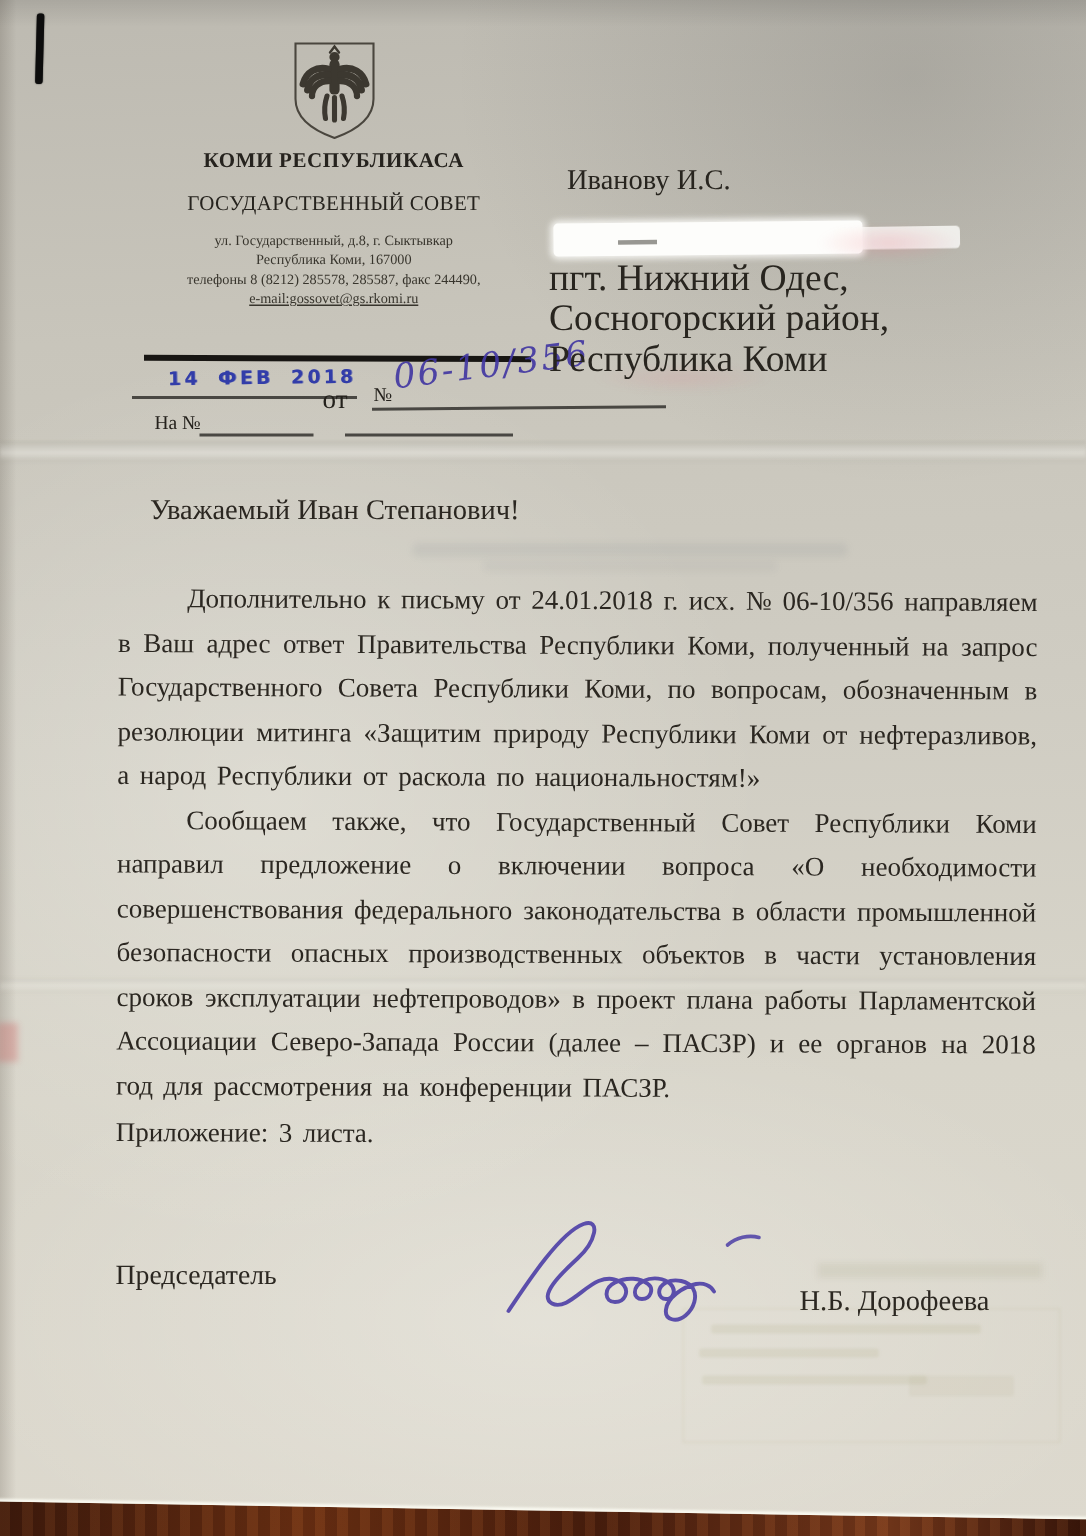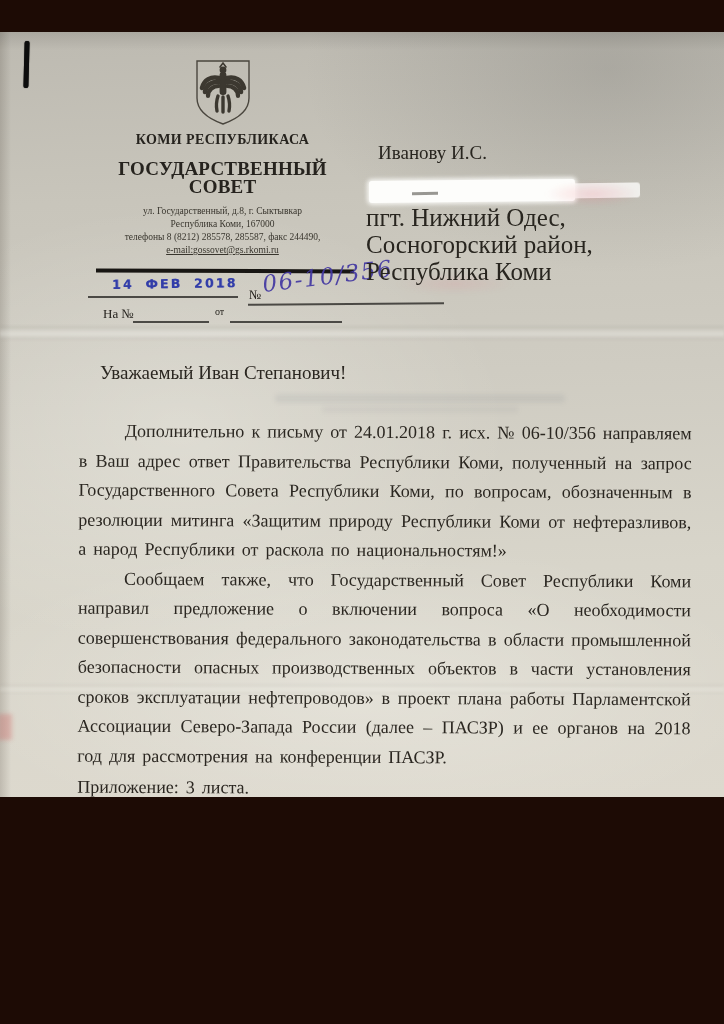--- a/index.html
+++ b/index.html
@@ -1,17 +1,17 @@
 <!DOCTYPE html>
 <html><head>
 <meta charset="utf-8">
 <style>
   html,body{margin:0;padding:0;background:#1d0b05;}
-  .scene{position:relative;width:724px;height:765px;overflow:hidden;
-         font-family:"Liberation Serif",serif;margin-top:32px;}
+  .scene{position:relative;width:724px;height:1024px;overflow:hidden;
+         font-family:"Liberation Serif",serif;}
   
   .desk{position:absolute;inset:0;
     background:linear-gradient(90deg,#3f1a0c 0%,#6b2f12 28%,#4a1e0d 55%,#76381b 82%,#3a160a 100%);}
   .desk-grain{position:absolute;inset:0;
     background:repeating-linear-gradient(90deg,rgba(255,170,90,.07) 0 7px,rgba(0,0,0,.08) 7px 15px);}
   
   .paper{position:absolute;inset:0;
     clip-path:polygon(0 0,100% 0,100% 1013px,0 1001px);
     background:
       linear-gradient(to bottom,rgba(0,0,0,.10),rgba(0,0,0,0) 18px),
@@ -28,39 +28,39 @@
     filter:blur(1px);}
   .crease-b{position:absolute;left:0;top:652px;width:100%;height:10px;
     background:linear-gradient(to bottom,rgba(115,110,100,.07),rgba(255,255,252,.18) 55%,rgba(115,110,100,.05));
     filter:blur(1.2px);}
   .pen-mark{position:absolute;left:24px;top:9px;width:5px;height:47px;background:#0d0d0d;
     border-radius:2px;transform:rotate(1.5deg);box-shadow:0 0 1px rgba(0,0,0,.8);}
   
   .letterhead{position:absolute;left:115px;top:26px;width:215px;text-align:center;color:#26231e;}
   .lh-emblem{display:block;margin:0 auto 6px;}
   .lh-komi{font-weight:bold;font-size:14px;line-height:16px;letter-spacing:.4px;}
-  .lh-ru1{font-weight:bold;font-size:19px;line-height:18px;margin-top:12px;letter-spacing:.2px;}
+  .lh-ru1{font-weight:normal;font-size:14px;line-height:18px;margin-top:12px;letter-spacing:.2px;}
   .lh-ru2{font-weight:bold;font-size:13.5px;line-height:15px;letter-spacing:1px;}
   .lh-addr{font-size:9.5px;line-height:13px;margin-top:9px;color:#38352d;}
   .lh-email{text-decoration:underline;}
   .rule{position:absolute;left:96px;top:237px;width:258px;height:3.5px;background:#181613;transform:rotate(.2deg);}
   
   .stamp-date{position:absolute;left:112px;top:244px;font-family:"DejaVu Sans",sans-serif;
     font-weight:bold;font-size:12.5px;color:#2a36a8;letter-spacing:2.2px;word-spacing:5px;
     transform:rotate(-.8deg);opacity:.95;text-shadow:.6px 0 .4px rgba(42,54,168,.55);}
   .uline{position:absolute;height:1.5px;background:rgba(30,28,25,.75);}
   .u-stamp{left:88px;top:264px;width:150px;}
   .u-num{left:248px;top:271px;width:196px;transform:rotate(-.5deg);}
   .u-na1{left:133px;top:289px;width:76px;}
   .u-na2{left:230px;top:289px;width:112px;}
   .num-label{position:absolute;left:249px;top:255px;font-size:13px;color:#24211c;}
   .num-hand{position:absolute;left:262px;top:233px;font-style:italic;font-size:23px;line-height:1;
     font-family:"DejaVu Serif",serif;color:#4338a2;transform:rotate(-7deg);letter-spacing:1.5px;opacity:.92;}
   .na-label{position:absolute;left:103px;top:274px;font-size:13px;color:#24211c;}
-  .ot-label{position:absolute;left:215px;top:274px;font-size:10px;color:#24211c;}
+  .ot-label{position:absolute;left:215px;top:256px;font-size:18px;color:#24211c;}
   
   .recipient-name{position:absolute;left:378px;top:110px;font-size:19px;color:#28251f;}
   .redaction{position:absolute;left:369px;top:148px;width:206px;height:22px;background:#fdfdfb;
     border-radius:3px;transform:rotate(-.6deg);box-shadow:0 0 4px 2px rgba(253,253,250,.85);}
   .redaction2{position:absolute;left:556px;top:151px;width:84px;height:15px;background:rgba(253,253,250,.8);
     border-radius:3px;transform:rotate(-.8deg);filter:blur(.5px);}
   .redaction-dash{position:absolute;left:412px;top:160px;width:26px;height:2.5px;
     background:rgba(70,68,60,.55);transform:rotate(-1deg);}
   .recipient-addr{position:absolute;left:366px;top:172px;font-size:25px;line-height:27px;color:#28251f;}
   

